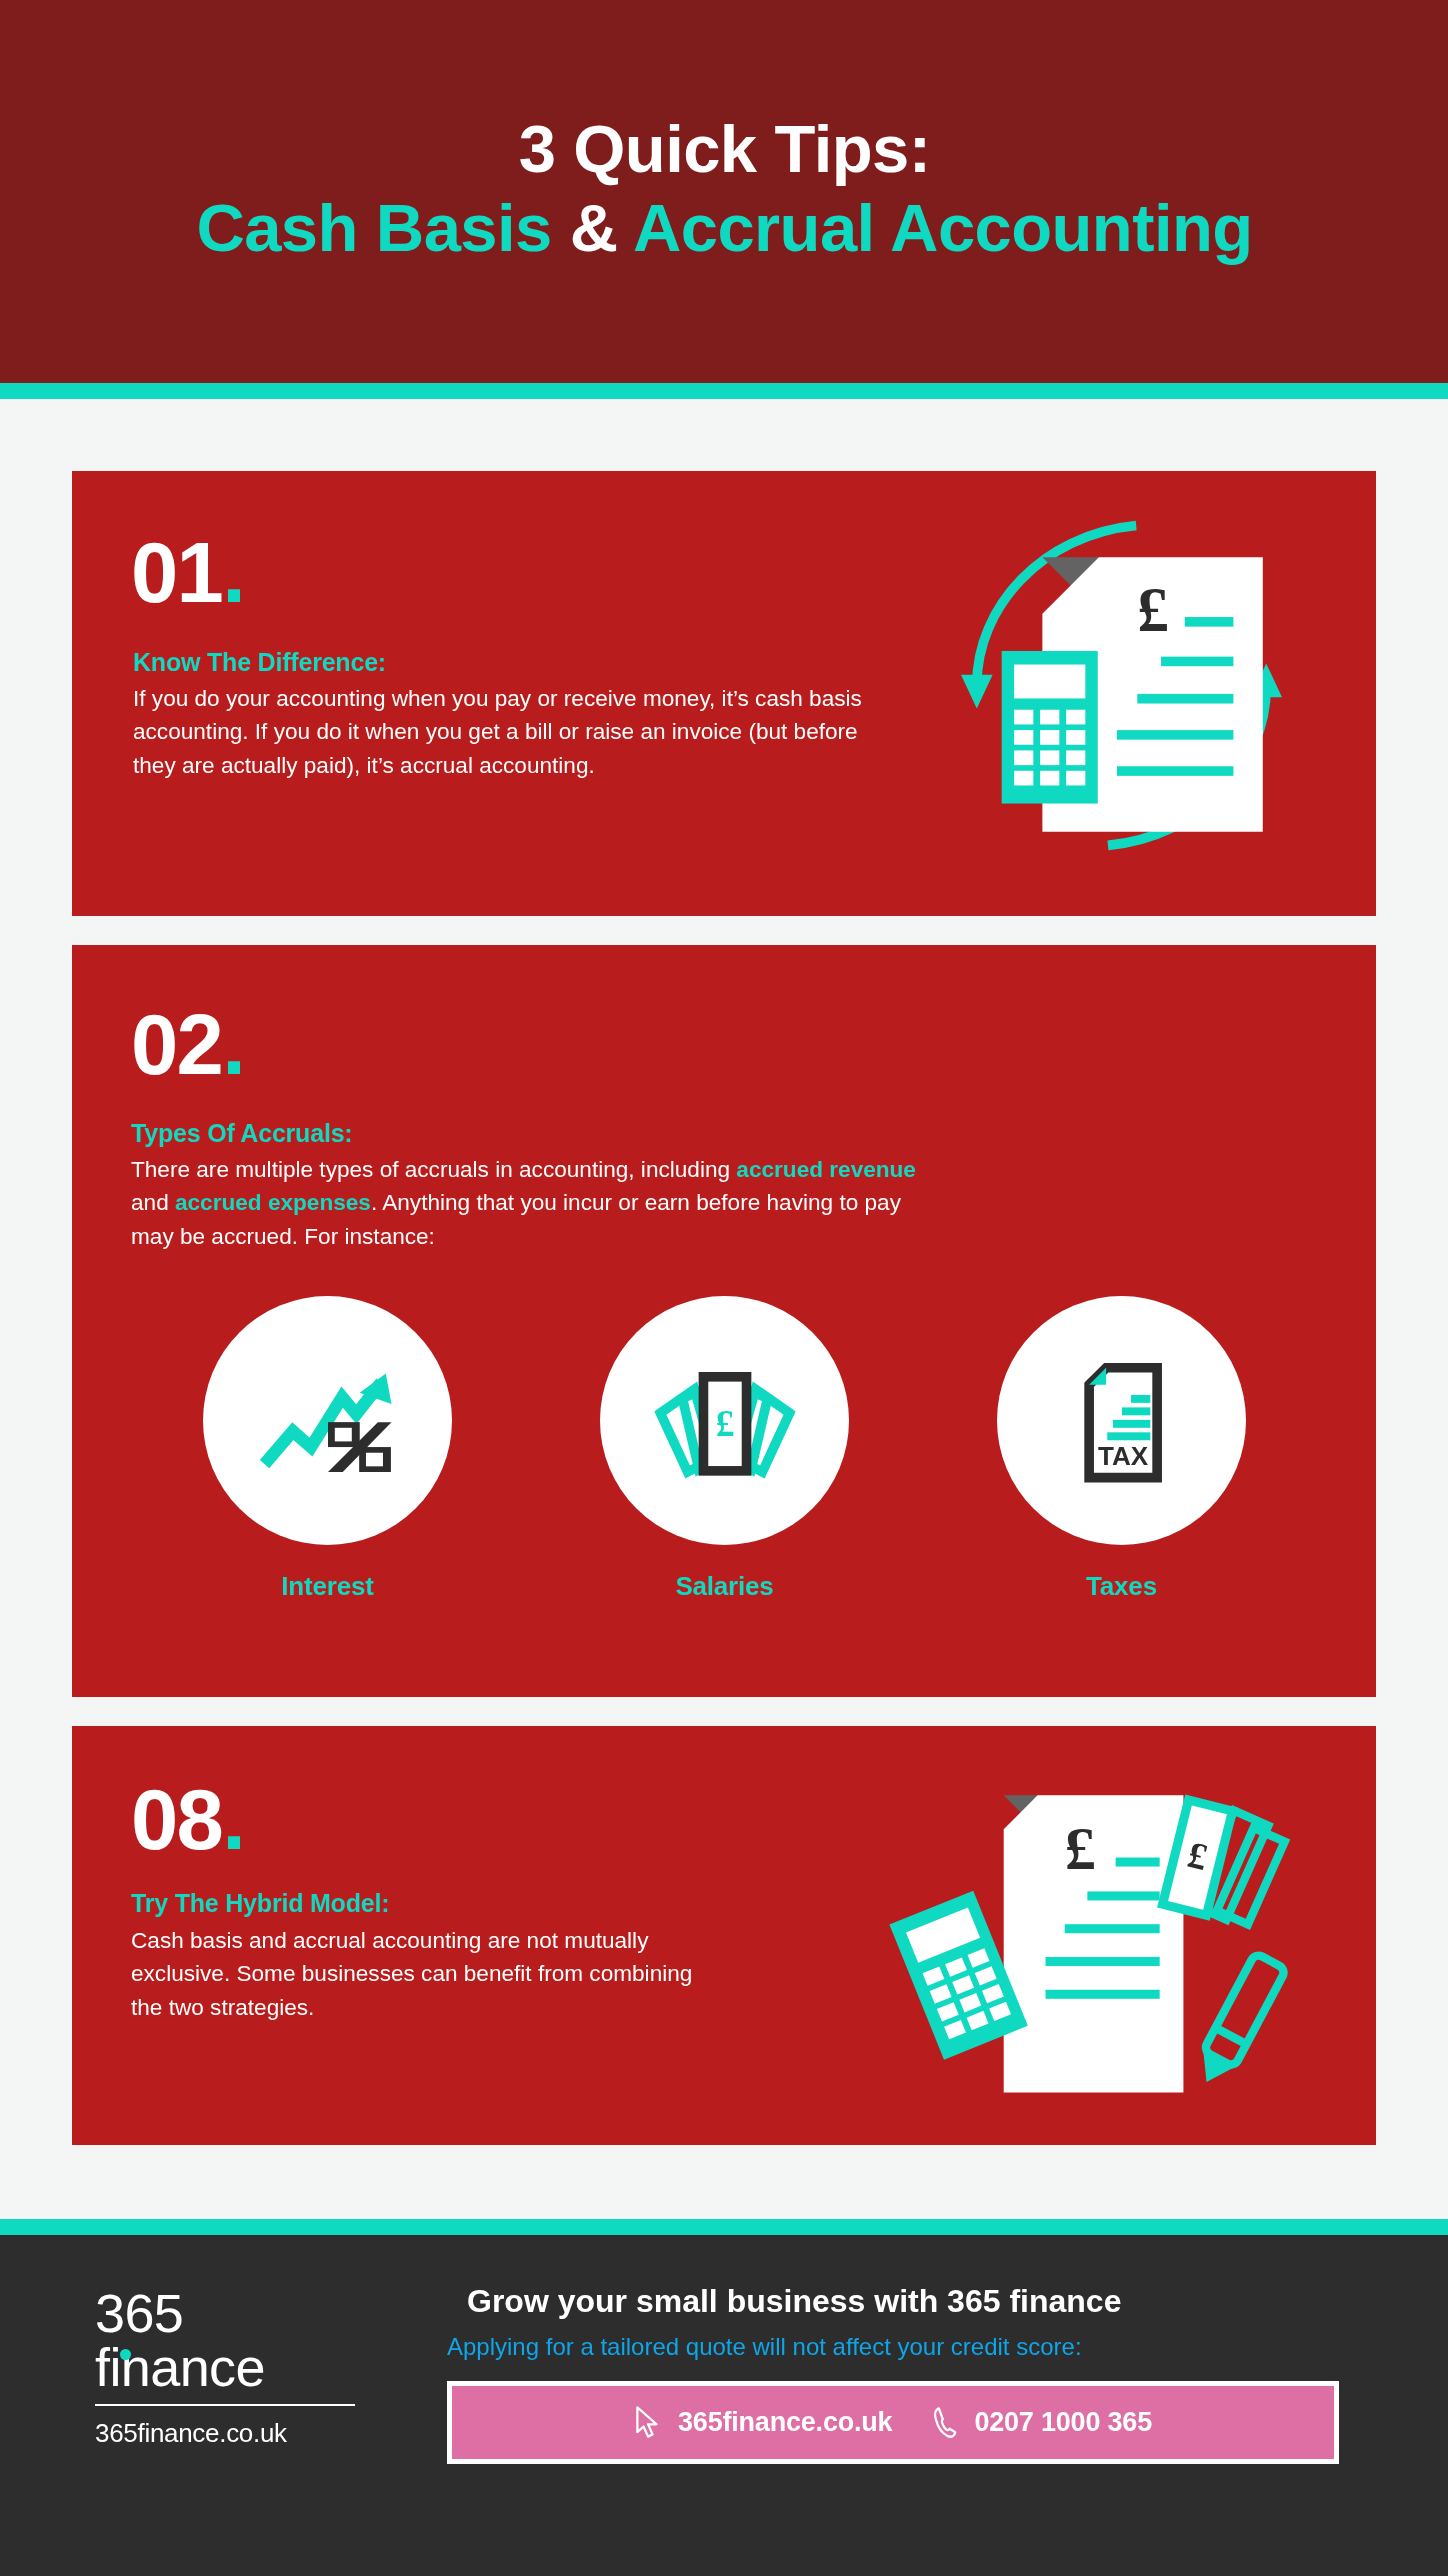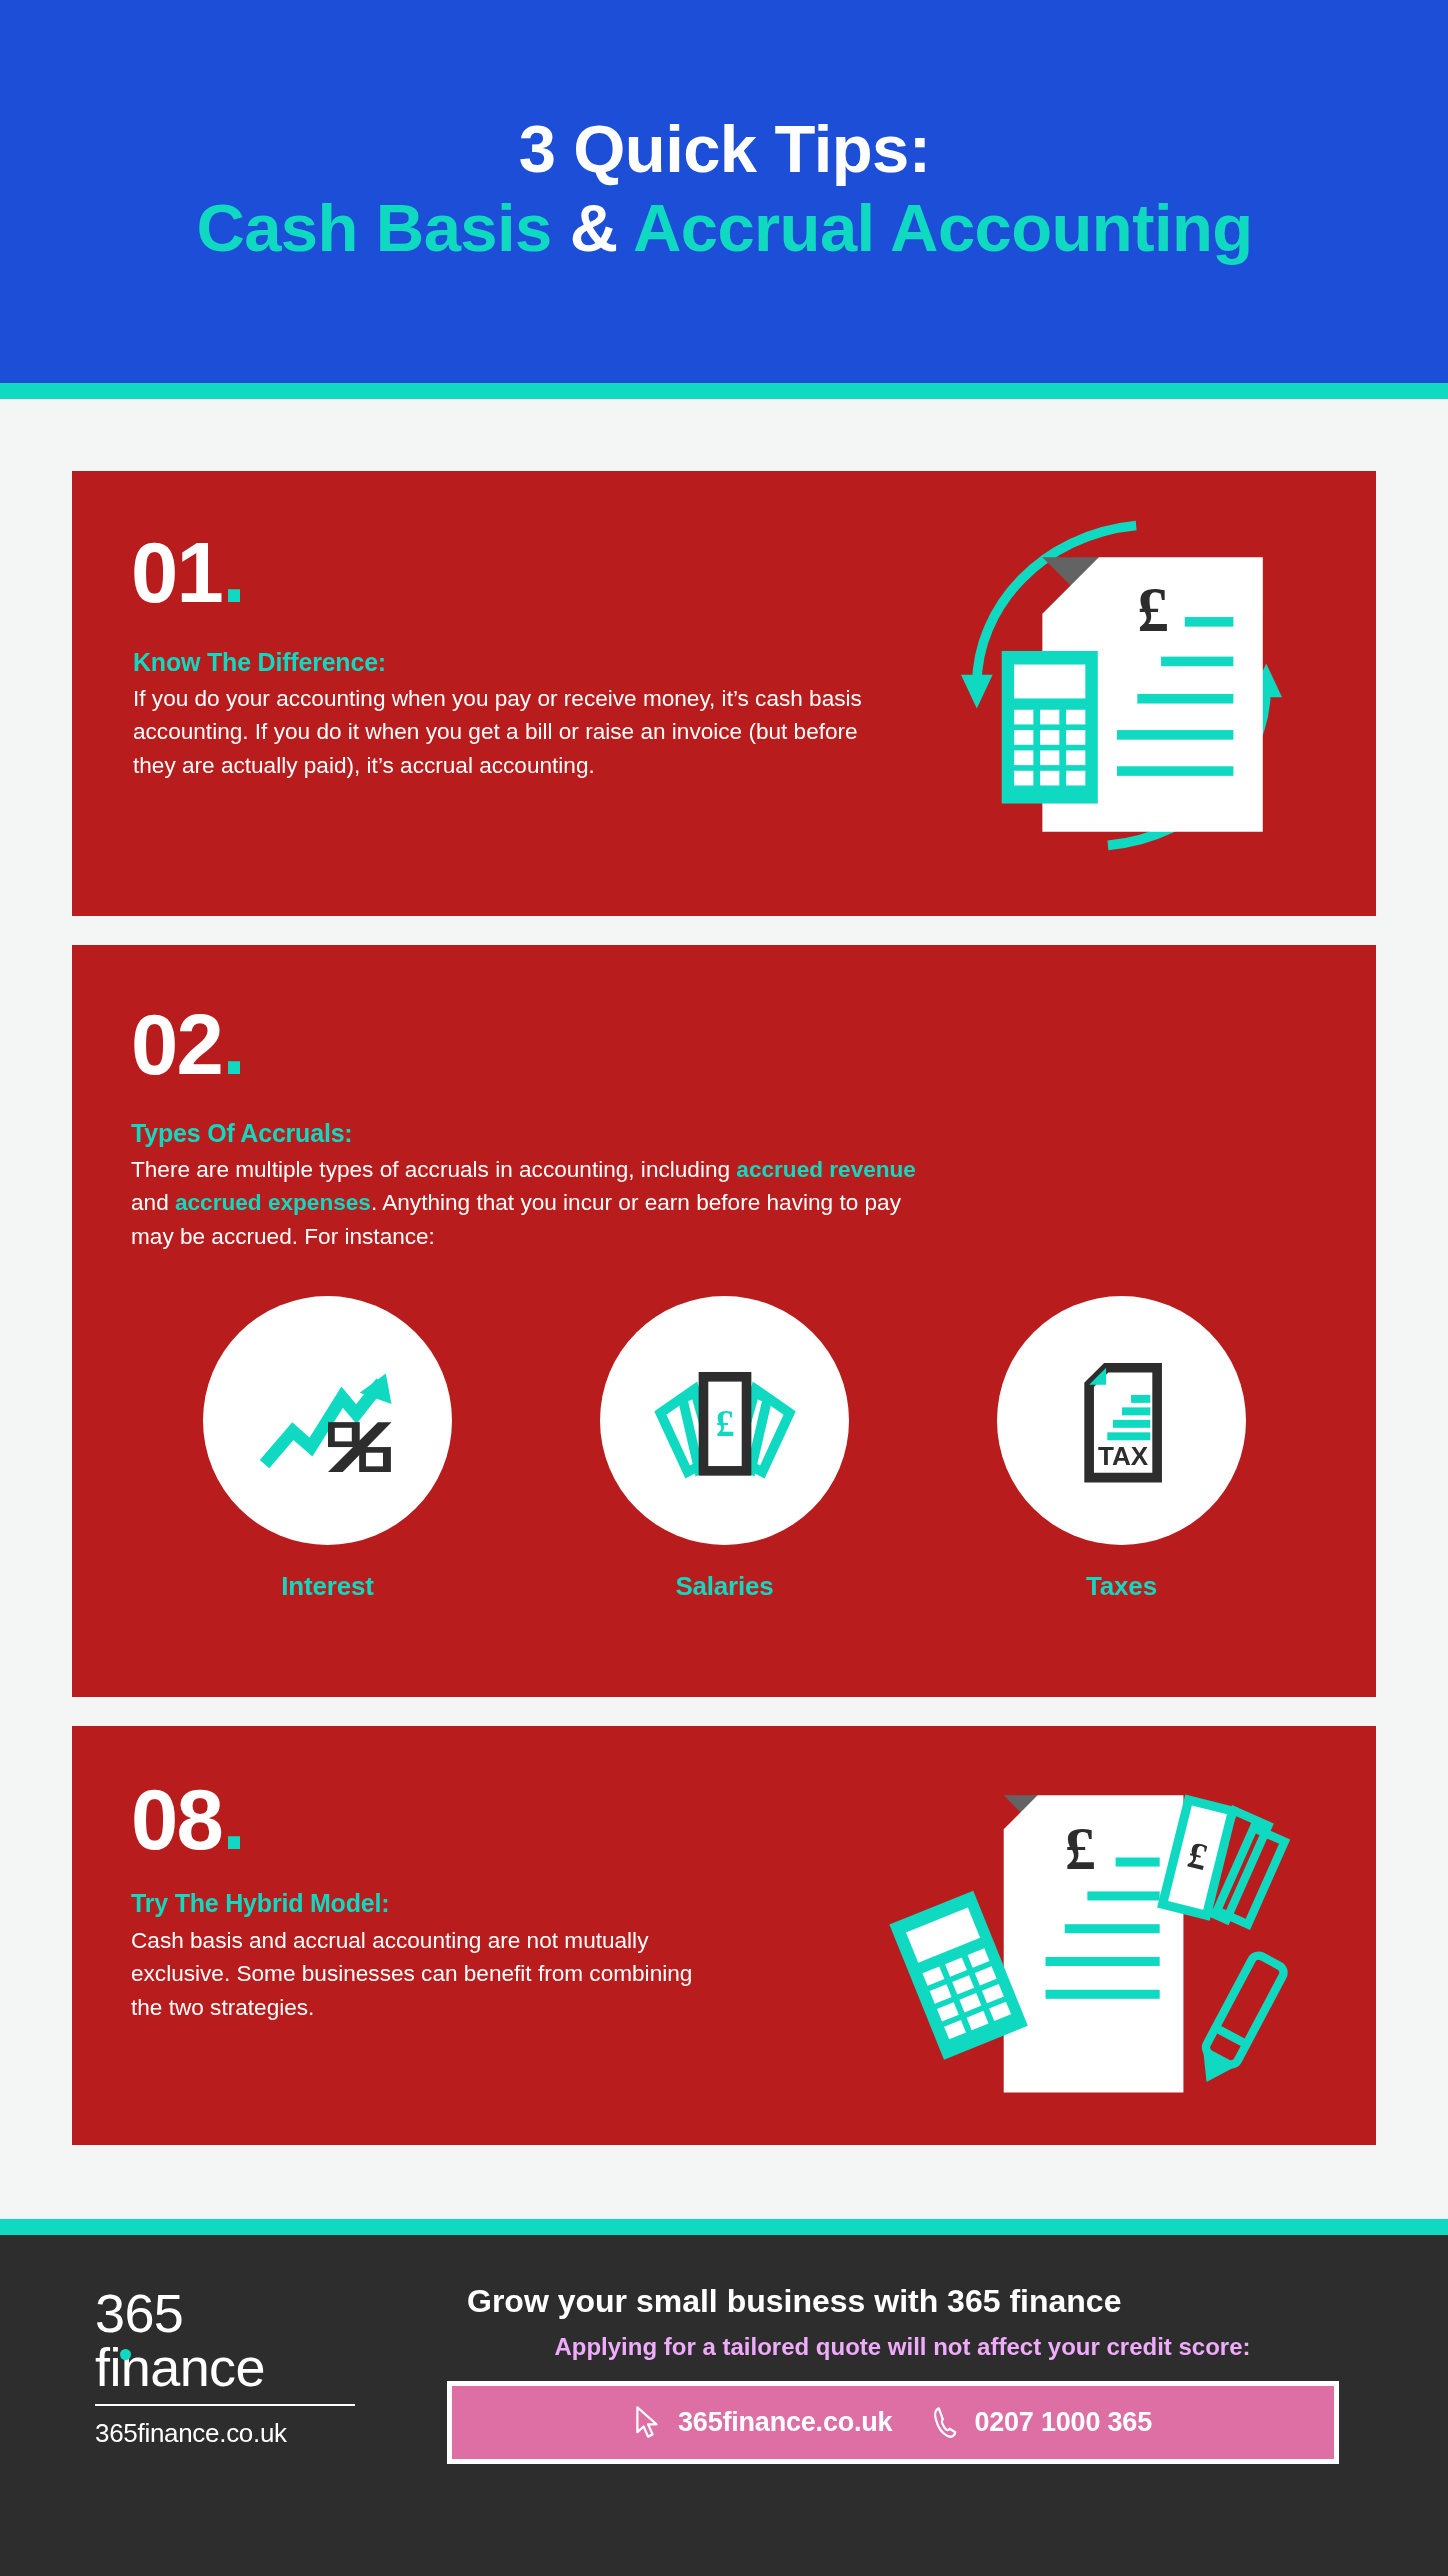--- a/index.html
+++ b/index.html
@@ -19,21 +19,21 @@
     height: 2576px;
     background: #F4F5F5;
   }
 
   
   .header {
     position: absolute;
     left: 0; top: 0;
     width: 1449px;
     height: 383px;
-    background: #1d4ed8;
+    background: #7f1d1d;
     display: flex;
     flex-direction: column;
     align-items: center;
     justify-content: center;
   }
   .header-line1 {
     color: #FFFFFF;
     font-size: 67px;
     font-weight: 700;
     letter-spacing: -0.6px;
@@ -231,25 +231,24 @@
   }
   .footer-tag {
     color: #FFFFFF;
     font-size: 32px;
     font-weight: 700;
     line-height: 1.3;
     margin-left: 20px;
   }
   .footer-sub {
     margin-top: 8px;
-    color: #f0abfc;
+    color: #0ea5e9;
     font-size: 24px;
-    font-weight: 700;
+    font-weight: 400;
     line-height: 1.3;
-    text-align: center;
   }
   .cta-bar {
     margin-top: 19px;
     width: 892px;
     height: 83px;
     background: #DD6FA5;
     border: 5.7px solid #FFFFFF;
     box-sizing: border-box;
     display: flex;
     align-items: center;

